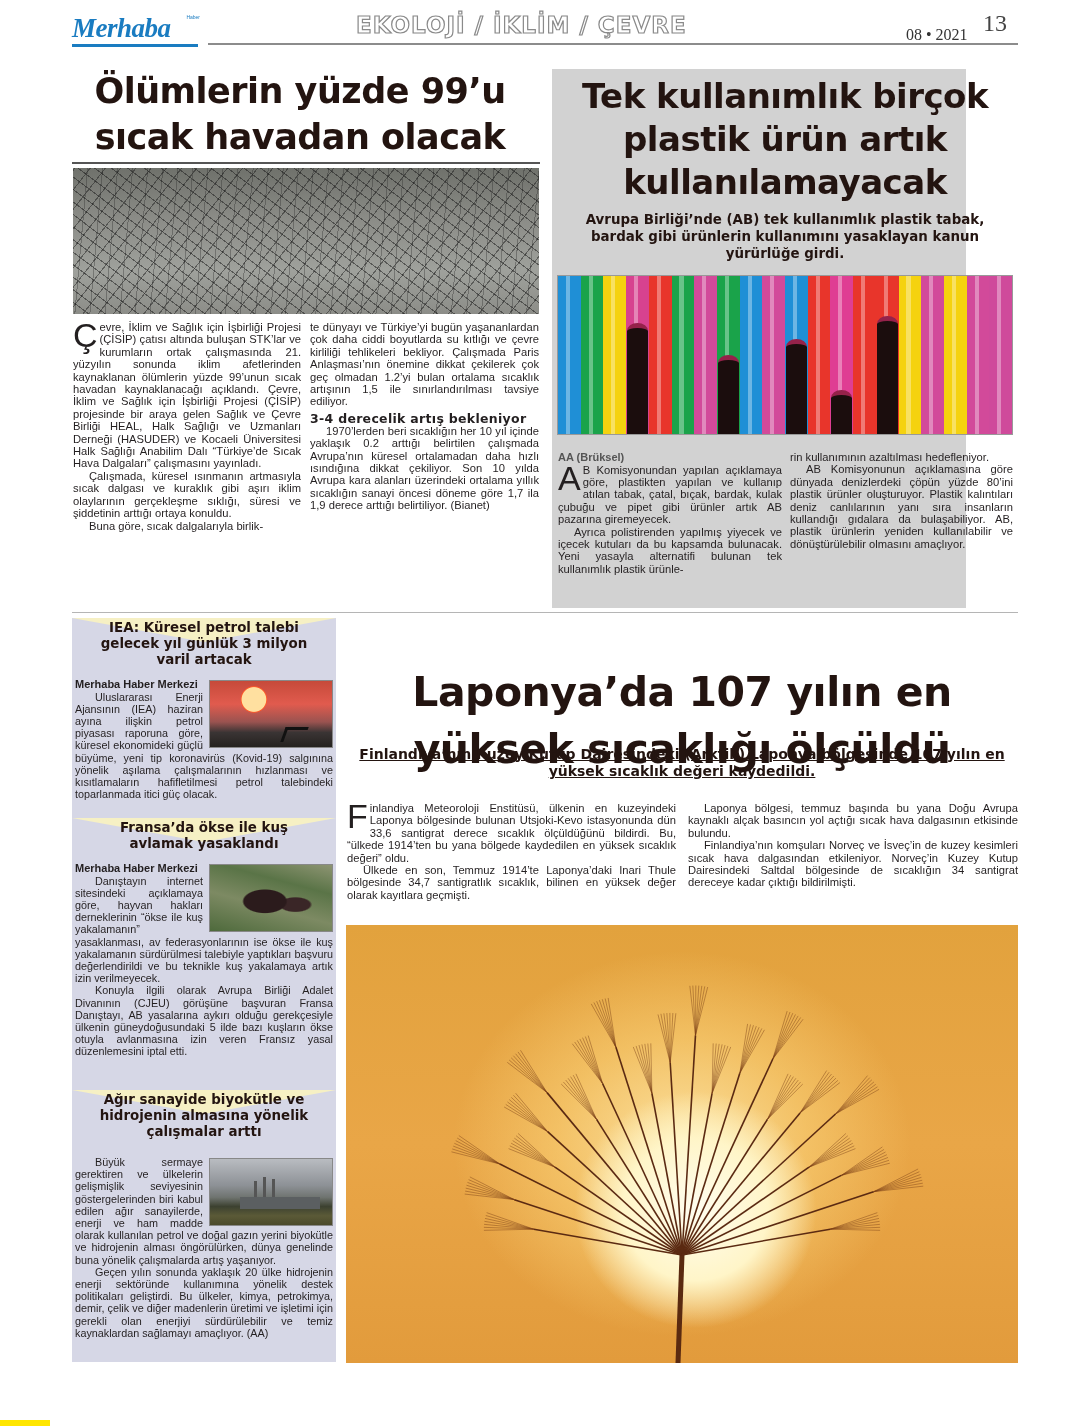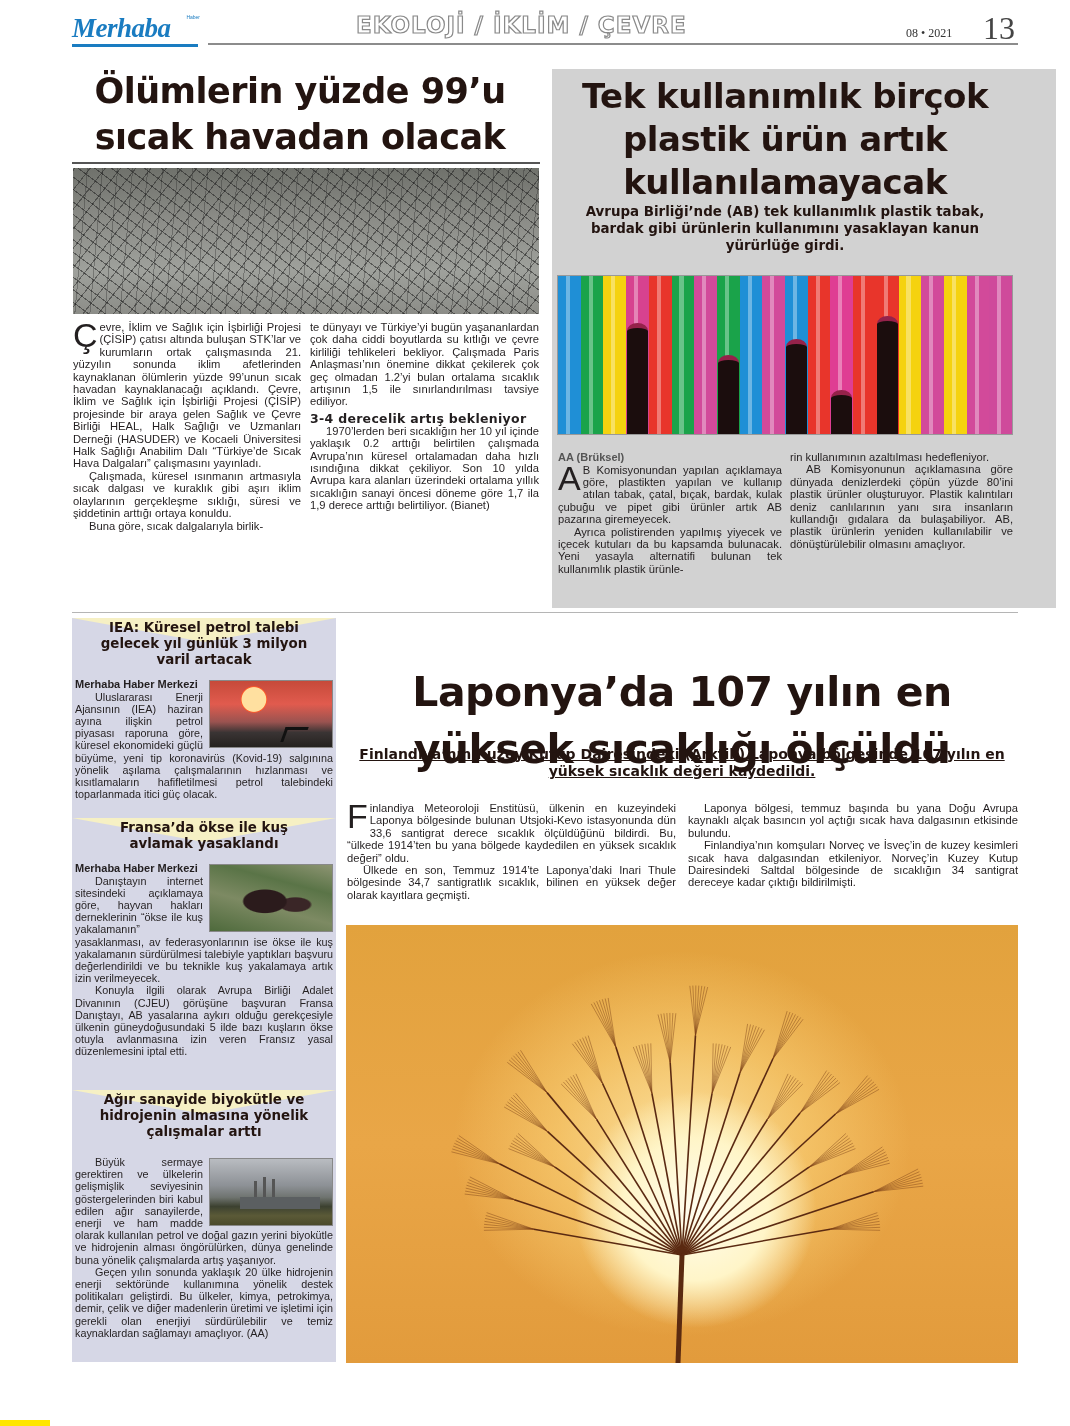--- a/index.html
+++ b/index.html
@@ -6,22 +6,22 @@
   html, body { width: 1070px; height: 1426px; background: #ffffff; overflow: hidden; }
   body { position: relative; font-family: "Liberation Sans", sans-serif; color: #231f20; }
 
   
   .masthead { position: absolute; left: 72px; top: 14px; width: 130px; height: 30px; }
   .logo { font-family: "Liberation Serif", serif; font-style: italic; font-weight: bold; font-size: 27px; color: #1a7cc1; letter-spacing: -0.5px; line-height: 28px; }
   .logo-sub { position: absolute; right: 2px; top: 0px; font-size: 5px; color: #1a7cc1; }
   .logo-bar { position: absolute; left: 0; top: 30px; width: 126px; height: 3px; background: #1a7cc1; }
   .section-title { position: absolute; left: 356px; top: 12px; font-family: "DejaVu Sans", sans-serif; font-weight: bold; font-size: 23px; letter-spacing: 1px; color: #ffffff; -webkit-text-stroke: 1.2px #8a8a8a; }
   .header-line { position: absolute; left: 208px; top: 43px; width: 810px; height: 1.5px; background: #8c8c8c; }
-  .issue-date { position: absolute; left: 906px; top: 26px; font-family: "Liberation Serif", serif; font-size: 12px; color: #333; }
-  .page-num { position: absolute; left: 983px; top: 10px; font-family: "Liberation Serif", serif; font-size: 32px; color: #444; }
+  .issue-date { position: absolute; left: 906px; top: 26px; font-family: "Liberation Serif", serif; font-size: 16px; color: #333; }
+  .page-num { position: absolute; left: 983px; top: 10px; font-family: "Liberation Serif", serif; font-size: 24px; color: #444; }
 
   
   .headline { font-family: "DejaVu Sans", sans-serif; font-weight: bold; color: #231410; letter-spacing: -0.5px; }
   .body-text { font-size: 11.2px; line-height: 12.4px; text-align: justify; color: #231f20; }
   .body-text p { text-indent: 16px; }
   .body-text p.first { text-indent: 0; }
   .dropcap { float: left; font-size: 34px; line-height: 26px; margin: 1px 2px 0 0; font-family: "Liberation Sans", sans-serif; }
   .byline { font-weight: bold; font-size: 11px; line-height: 12.5px; }
   .subhead { font-family: "DejaVu Sans", sans-serif; font-weight: bold; font-size: 12.5px; line-height: 13px; letter-spacing: 0.3px; }
 
@@ -30,23 +30,23 @@
   .a1-rule { position: absolute; left: 72px; top: 162px; width: 468px; height: 2px; background: #555; }
   .a1-photo { position: absolute; left: 73px; top: 168px; width: 466px; height: 146px; background:
       repeating-linear-gradient(37deg, transparent 0 9px, rgba(30,30,30,0.55) 9px 10px),
       repeating-linear-gradient(-52deg, transparent 0 11px, rgba(30,30,30,0.5) 11px 12px),
       repeating-linear-gradient(95deg, transparent 0 14px, rgba(40,40,40,0.35) 14px 15px),
       linear-gradient(180deg, #6f716b 0%, #8b8c87 35%, #9fa19c 70%, #8c8d88 100%); }
   .a1-col1 { position: absolute; left: 73px; top: 321px; width: 228px; }
   .a1-col2 { position: absolute; left: 310px; top: 321px; width: 229px; }
 
   
-  .a2-box { position: absolute; left: 552px; top: 69px; width: 504px; height: 539px; background: #d2d2d2; }
+  .a2-box { position: absolute; left: 552px; top: 69px; width: 414px; height: 539px; background: #d2d2d2; }
   .a2-headline { position: absolute; left: 0; top: 6px; width: 466px; font-size: 34px; line-height: 43px; text-align: center; }
-  .a2-deck { position: absolute; left: 10px; top: 134px; width: 446px; font-family: "DejaVu Sans", sans-serif; font-weight: bold; font-size: 13.4px; line-height: 17px; text-align: center; color: #231410; }
+  .a2-deck { position: absolute; left: 10px; top: 142px; width: 446px; font-family: "DejaVu Sans", sans-serif; font-weight: bold; font-size: 13.4px; line-height: 17px; text-align: center; color: #231410; }
   .a2-photo { position: absolute; left: 5px; top: 206px; width: 456px; height: 160px; border: 1px solid #999; overflow: hidden; display: flex; }
   .straw { flex: 1; position: relative; }
   .straw::after { content: ""; position: absolute; top: 0; bottom: 0; left: 35%; width: 18%; background: rgba(255,255,255,0.35); }
   .straw .tube { position: absolute; left: 4%; right: 4%; bottom: 0; background: #1b0d0d; border-top: 5px solid rgba(180,40,90,0.8); border-radius: 50% 50% 0 0 / 8px 8px 0 0; z-index: 1; }
   .a2-col1 { position: absolute; left: 6px; top: 382px; width: 224px; }
   .a2-col2 { position: absolute; left: 238px; top: 382px; width: 223px; }
 
   
   .mid-rule { position: absolute; left: 72px; top: 612px; width: 946px; height: 1px; background: #b5b5b5; }
 

